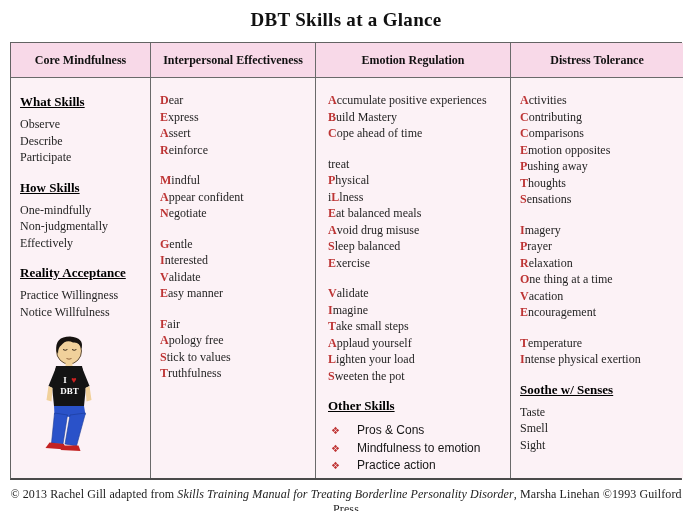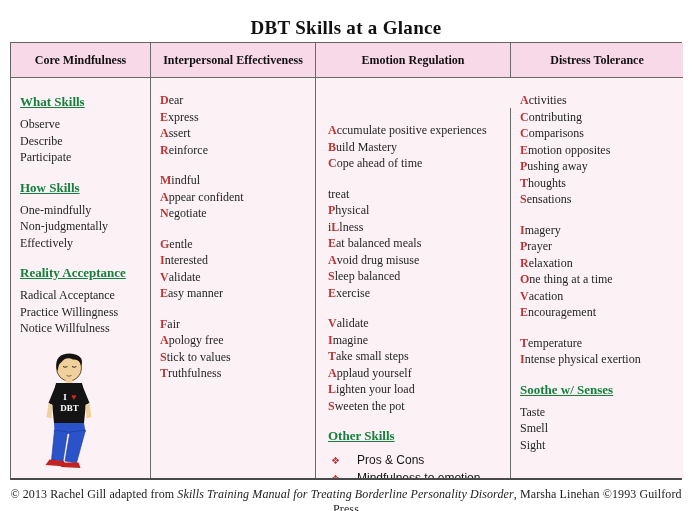--- a/index.html
+++ b/index.html
@@ -2,43 +2,43 @@
 <html><head>
 <meta charset="utf-8">
 <style>
   html,body{margin:0;padding:0;}
   body{
     width:692px;height:511px;background:#ffffff;position:relative;overflow:hidden;
     font-family:"Liberation Serif", serif;color:#1f1f1f;
   }
   .page-title{
     position:absolute;top:9px;left:0;width:100%;text-align:center;
-    font-size:19px;font-weight:bold;color:#111;letter-spacing:.3px;margin-top:8px;
+    font-size:19px;font-weight:bold;color:#111;letter-spacing:.3px;
   }
   .skills-table{
     position:absolute;left:10px;top:42px;width:672px;
     border:1px solid #636363;border-bottom:2px solid #4a4a4a;
     display:grid;grid-template-columns:140px 165px 195px 172px;
     grid-template-rows:35px 400px;
     box-sizing:border-box;background:#fcf2f6;
   }
   .hcell{
     background:#f8d9e8;border-right:1px solid #6a6a6a;border-bottom:1px solid #6a6a6a;
     display:flex;align-items:center;justify-content:center;
     font-weight:bold;font-size:12px;color:#111;box-sizing:border-box;
   }
   .hcell:nth-child(4){border-right:none;}
   .bcell{
     background:#fcf2f6;border-right:1px solid #6a6a6a;box-sizing:border-box;
     padding:14px 5px 0 9px;overflow:hidden;
   }
   .bcell:last-child{border-right:none;}
-  .bcell[data-col="2"]{padding-left:12px;margin-top:30px;}
+  .bcell[data-col="2"]{padding-left:12px;}
   .hd{
-    color:#15803d;font-weight:bold;font-size:13px;
+    color:#000000;font-weight:bold;font-size:13px;
     text-decoration:underline;margin:2px 0 6px 0;line-height:16px;
   }
   .grp{margin-bottom:14px;}
   .it{font-size:12px;line-height:16.5px;color:#1f1f1f;white-space:nowrap;}
   .hot{color:#bd3434;font-weight:bold;}
   .bgrp{margin-top:8px;}
   .bit{
     font-family:"Liberation Sans", sans-serif;font-size:12px;line-height:17.5px;
     display:flex;align-items:baseline;color:#161616;white-space:nowrap;
   }
@@ -68,21 +68,20 @@
         <div class="it">Participate</div>
       </div>
       <div class="hd">How Skills</div>
       <div class="grp">
         <div class="it">One-mindfully</div>
         <div class="it">Non-judgmentally</div>
         <div class="it">Effectively</div>
       </div>
       <div class="hd">Reality Acceptance</div>
       <div class="grp">
-        <div class="it">Radical Acceptance</div>
         <div class="it">Practice Willingness</div>
         <div class="it">Notice Willfulness</div>
       </div>
   <div class="boy-wrap">
     <svg width="80" height="120" viewBox="0 0 80 120">
       <ellipse cx="39" cy="17" rx="12.5" ry="13" fill="#f1d19b" stroke="#3a2a18" stroke-width="0.8"></ellipse>
       <path d="M26.5 17 Q24.5 2.5 40 2.5 Q54.5 3.5 51.5 15 Q49.5 7.5 43 8.5 Q36 5 31 11.5 Q28 13.5 28 20 Z" fill="#171310"></path>
       <path d="M33 15.5 q2.2 1.6 4.4 0" stroke="#3a2a18" stroke-width="1" fill="none"></path>
       <path d="M42 15.5 q2.2 1.6 4.4 0" stroke="#3a2a18" stroke-width="1" fill="none"></path>
       <path d="M36.5 24.5 q2.5 1.4 5 0" stroke="#8a5b36" stroke-width="0.9" fill="none"></path>

